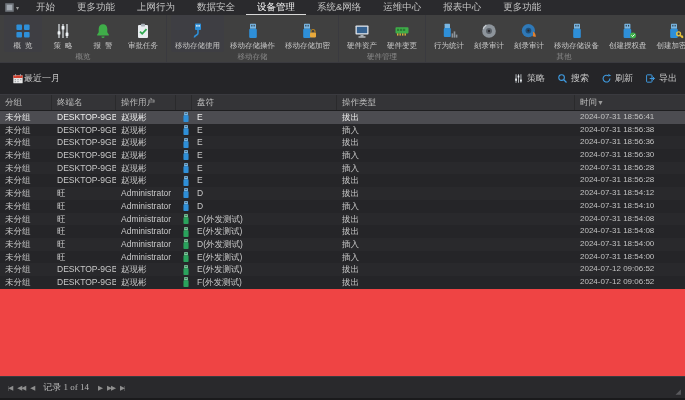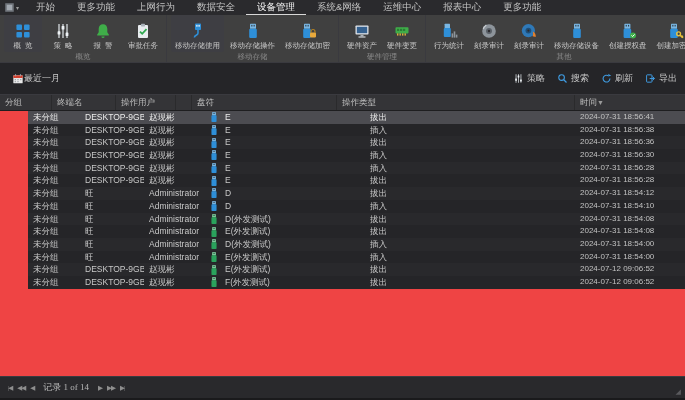--- a/index.html
+++ b/index.html
@@ -37,21 +37,21 @@
 
   
   .table{flex:1;display:flex;flex-direction:column;background:#ef4444;min-height:0;}
   .thead{height:15px;background:#343437;display:grid;flex:none;
          grid-template-columns:52px 64px 60px 16px 145px 1fr 110px;
          border-top:1px solid #3a3a3f;border-bottom:1px solid #1e1e20;}
   .th{font-size:8.5px;color:#bfbfbf;line-height:15px;padding-left:5px;border-right:1px solid #2a2a2c;
       white-space:nowrap;overflow:hidden;display:flex;align-items:center;}
   .th:last-child{border-right:none;justify-content:flex-start;padding-right:3px;}
   .th .sort{font-size:7px;color:#9a9a9a;}
-  .tbody{flex:1;overflow:hidden;margin-left:28px;}
+  .tbody{flex:1;overflow:hidden;}
   .row{height:12.7px;display:grid;grid-template-columns:52px 64px 60px 16px 145px 1fr 110px;
        align-items:center;background:#29292c;cursor:default;}
   .row.alt{background:#252528;}
   .row.selected{background:#4c4c51;color:#ececec;}
   .cell{font-size:8.5px;padding-left:5px;white-space:nowrap;overflow:hidden;line-height:12.7px;}
   .cell.time{font-size:8px;color:#c2c2c2;}
   .cell.icon-cell{display:flex;align-items:center;justify-content:flex-end;padding:0 2px 0 0;}
 
   
   .statusbar{height:21px;background:#29292c;border-top:1px solid #3a3a3f;display:flex;

